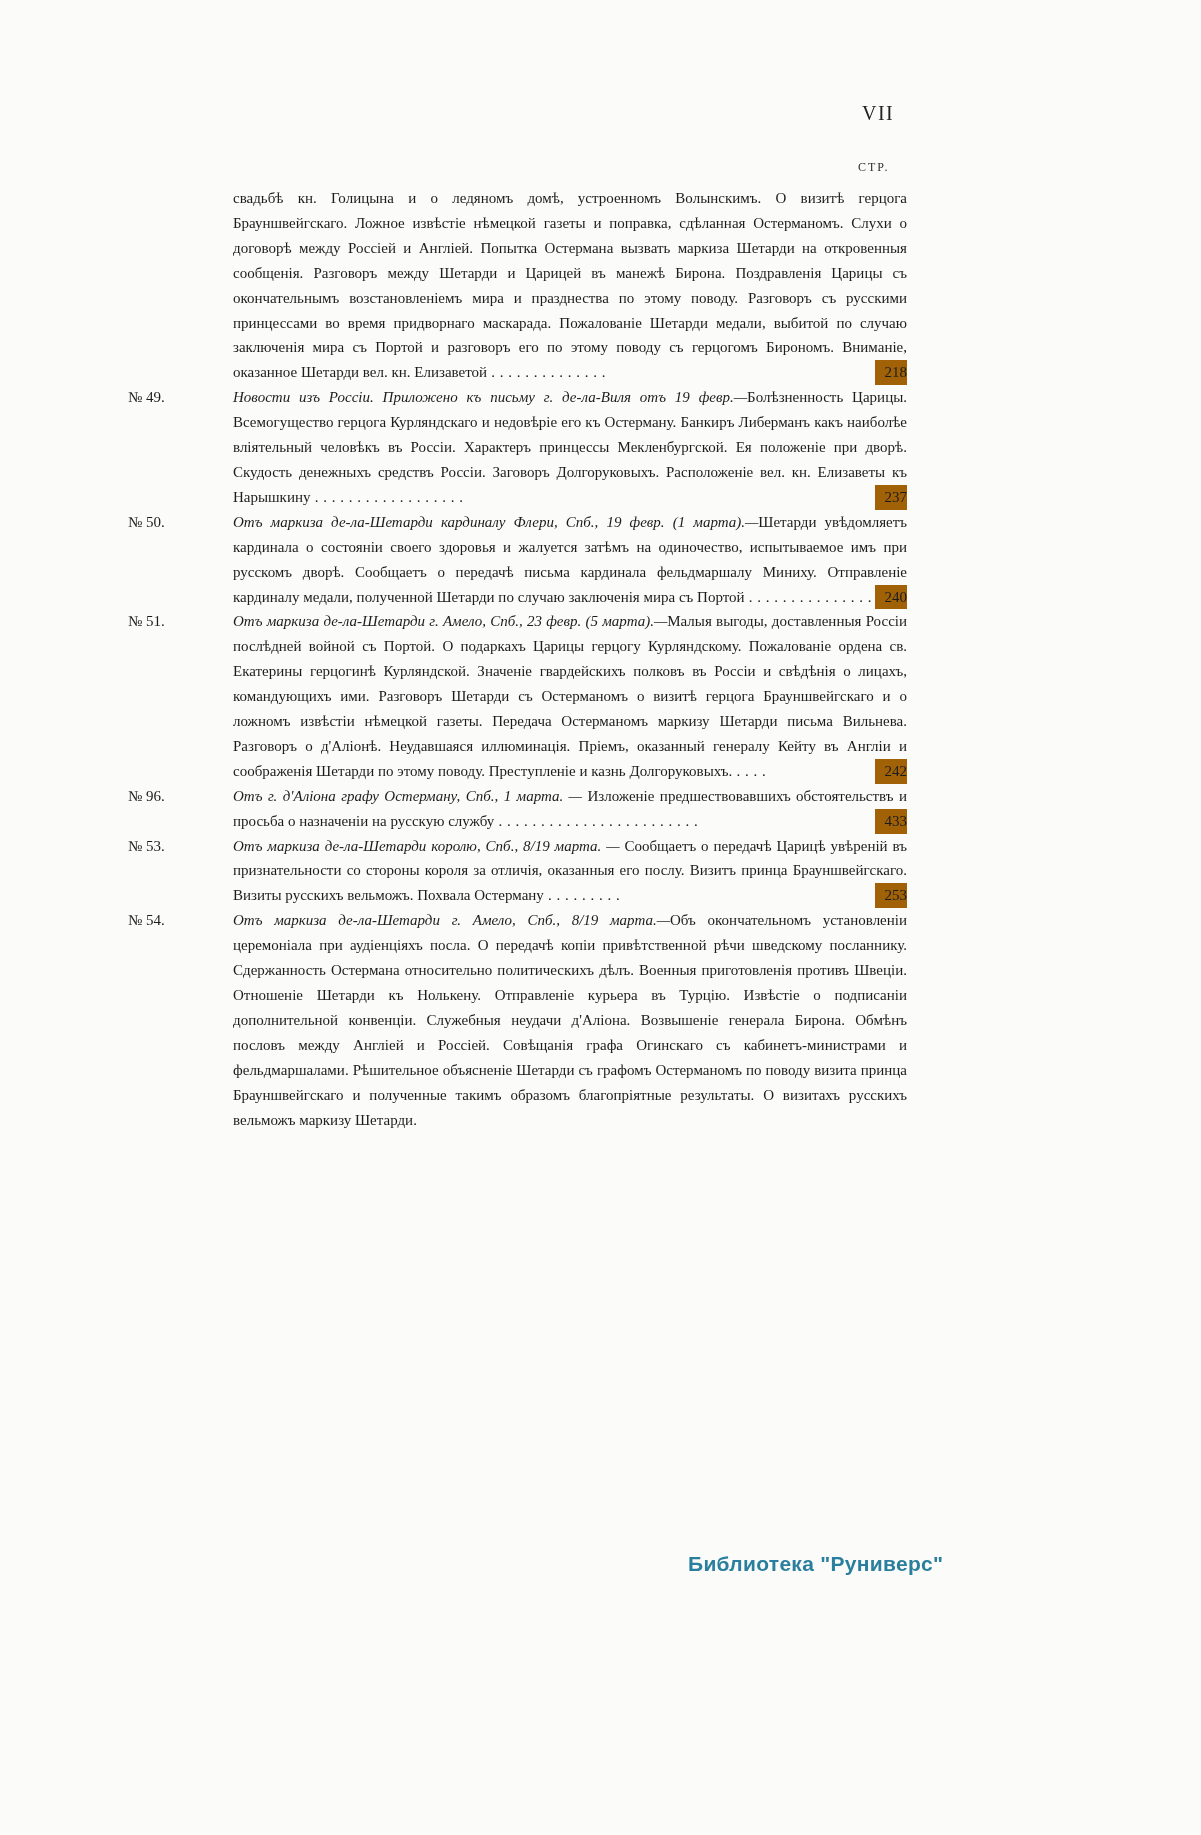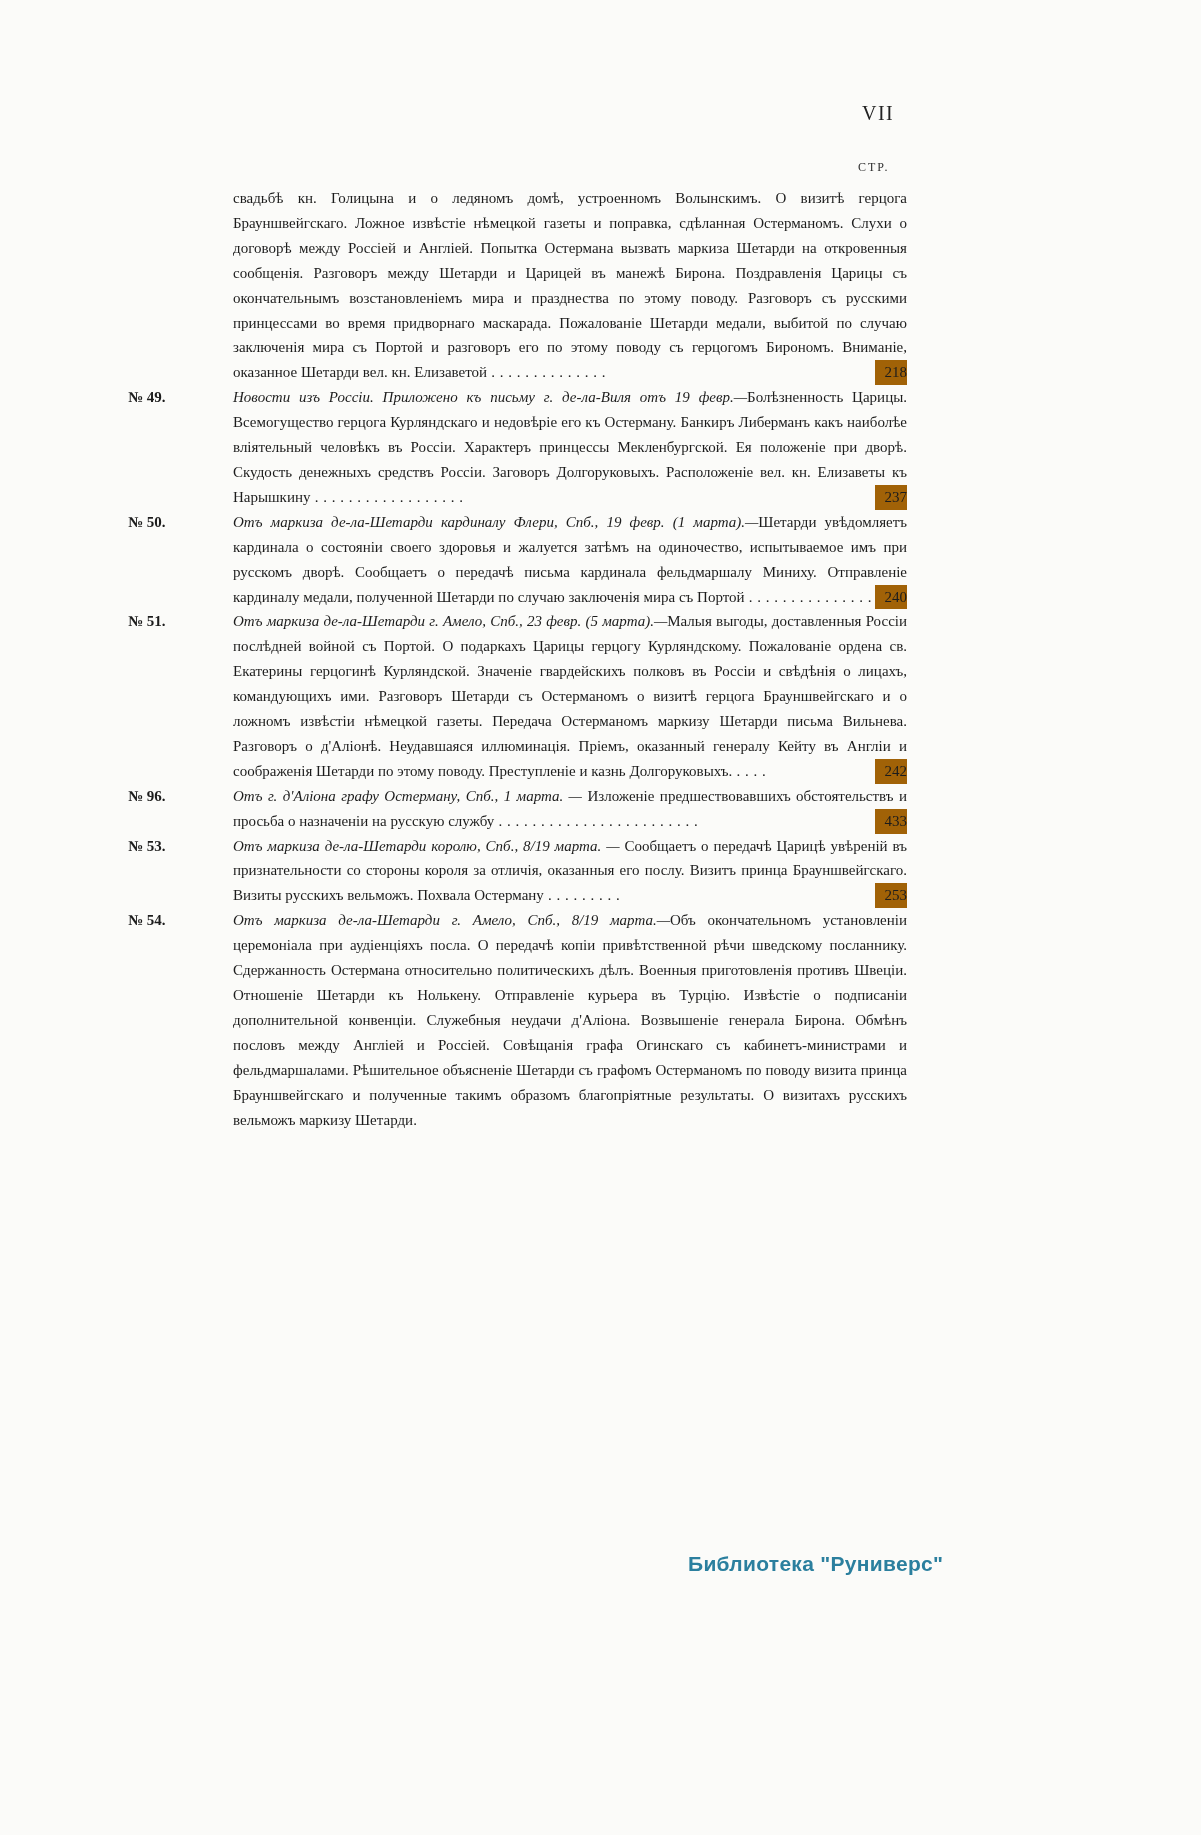--- a/index.html
+++ b/index.html
@@ -41,21 +41,21 @@
     text-align: justify;
   }
   .entry {
     position: relative;
     padding-left: 105px;
   }
   .entry .num {
     position: absolute;
     left: 0;
     top: 0;
-    font-weight: bold;
+    font-weight: normal;
     white-space: nowrap;
   }
   .entry .it { font-style: italic; margin-top: 15px; }
   .entry .rm { font-style: normal; }
   .entry .leader { letter-spacing: 0.5px; }
   .entry .pg {
     position: absolute;
     right: 0;
     bottom: 0;
     background: #a16207;

